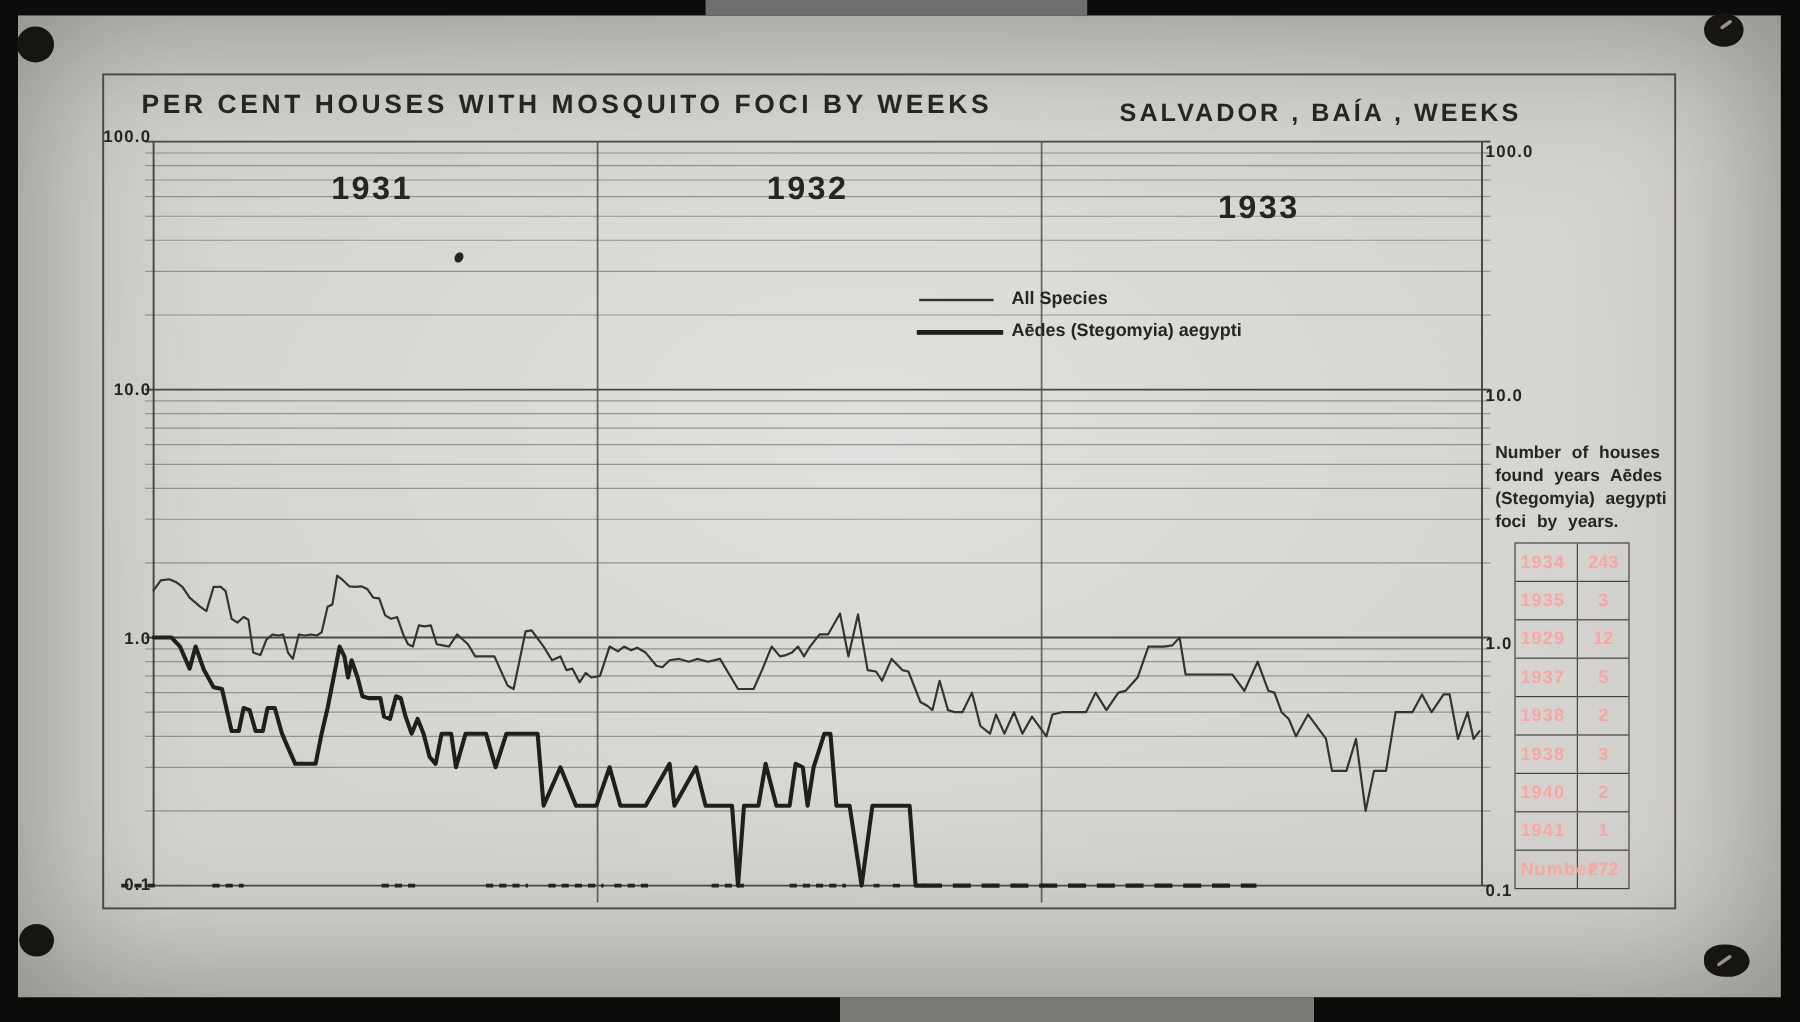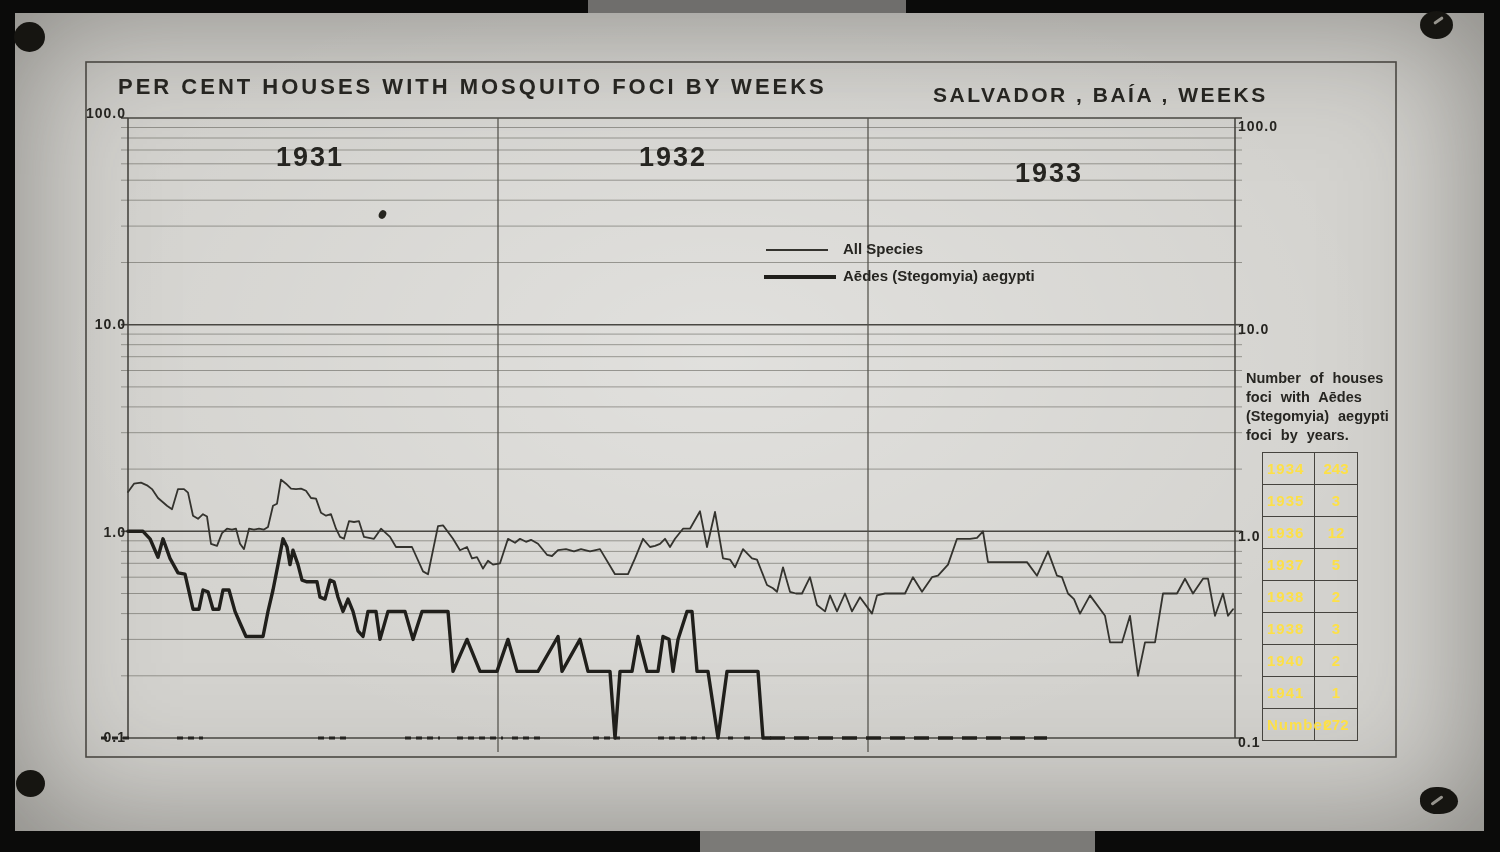--- a/index.html
+++ b/index.html
@@ -24,21 +24,21 @@
   #title{left:118px;top:74px;font-size:22px;font-weight:700;letter-spacing:3px;}
   #loc{left:933px;top:83px;font-size:21px;font-weight:700;letter-spacing:2.5px;}
   .year{font-size:27px;font-weight:700;letter-spacing:2px;transform:translateX(-50%);}
   .ylab{font-size:14px;font-weight:700;letter-spacing:1px;}
   .ylab.l{width:44px;text-align:right;left:82px;}
   .ylab.r{left:1238px;}
   .leg-line{position:absolute;background:#34332e;}
   .leg-label{position:absolute;color:#262521;font-size:15px;font-weight:700;white-space:nowrap;}
   #note{position:absolute;left:1246px;top:358px;width:156px;color:#262521;
     font-size:14.5px;font-weight:700;line-height:19px;word-spacing:5px;margin-top:11px;}
-  #housetable{position:absolute;left:1262px;top:452px;width:94px;border:1.6px solid #45433e;color:#fde047;}
+  #housetable{position:absolute;left:1262px;top:452px;width:94px;border:1.6px solid #45433e;color:#fca5a5;}
   .trow{display:flex;height:31px;border-bottom:1.6px solid #45433e;}
   .trow:last-child{border-bottom:none;}
   .tc{display:flex;align-items:center;font-size:15px;font-weight:700;}
   .tc.y{width:47px;border-right:1.6px solid #45433e;padding-left:4px;letter-spacing:1px;}
   .tc.v{flex:1;justify-content:center;}
   .hole{position:absolute;background:#161511;border-radius:50%;}
   .hole .gl{position:absolute;left:40%;top:30%;width:11px;height:3px;background:#96948d;transform:rotate(-35deg);border-radius:2px;}
   .blemish{position:absolute;background:#26251f;border-radius:50%;}
 </style>
 </head>
@@ -170,36 +170,36 @@
   <div class="txt ylab r" style="top:528px;">1.0</div>
   <div class="txt ylab r" style="top:734px;">0.1</div>
 
   <div class="leg-line" style="left:766px;top:249px;width:62px;height:2px;"></div>
   <div class="leg-label" style="left:843px;top:240px;">All Species</div>
   <div class="leg-line" style="left:764px;top:275px;width:72px;height:4px;background:#201f1b;"></div>
   <div class="leg-label" style="left:843px;top:267px;">Aēdes (Stegomyia) aegypti</div>
 
   <div id="note">
     <div>Number of houses</div>
-    <div>foci with Aēdes</div>
+    <div>found years Aēdes</div>
     <div>(Stegomyia) aegypti</div>
     <div>foci by years.</div>
   </div>
 
   <div id="housetable">
       <div class="trow">
         <div class="tc y">1934</div>
         <div class="tc v">243</div>
       </div>
       <div class="trow">
         <div class="tc y">1935</div>
         <div class="tc v">3</div>
       </div>
       <div class="trow">
-        <div class="tc y">1936</div>
+        <div class="tc y">1929</div>
         <div class="tc v">12</div>
       </div>
       <div class="trow">
         <div class="tc y">1937</div>
         <div class="tc v">5</div>
       </div>
       <div class="trow">
         <div class="tc y">1938</div>
         <div class="tc v">2</div>
       </div>

